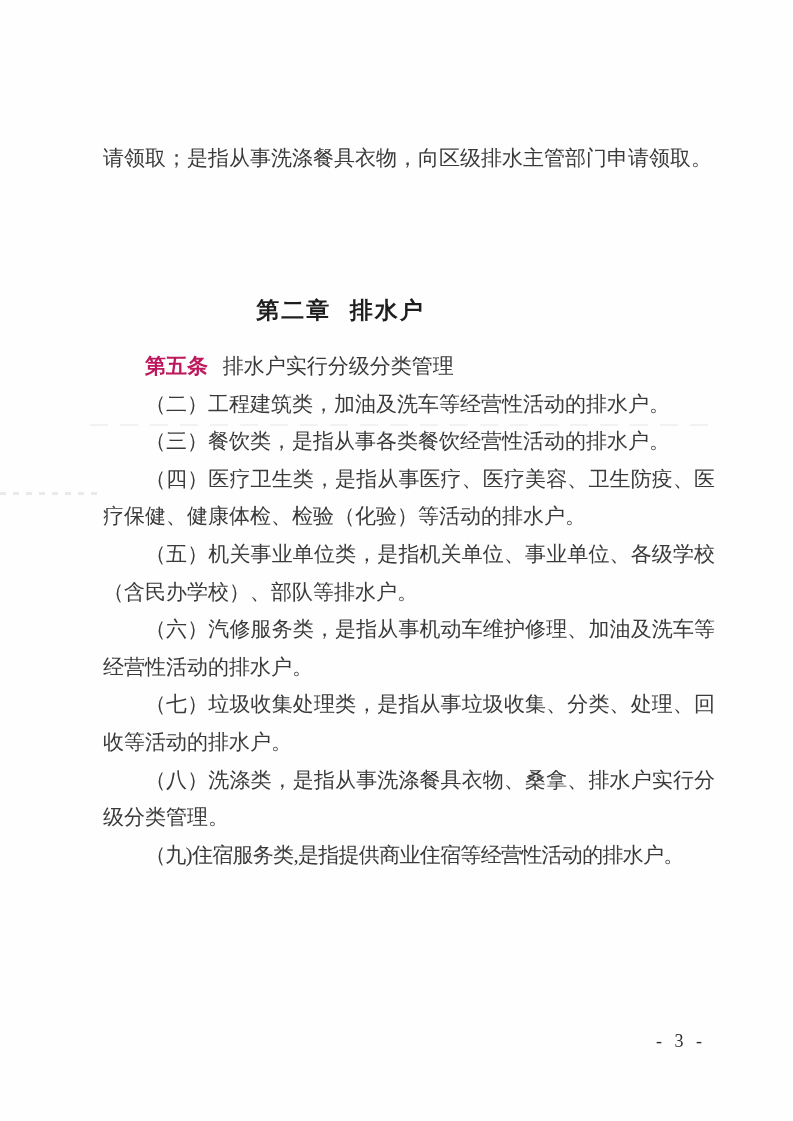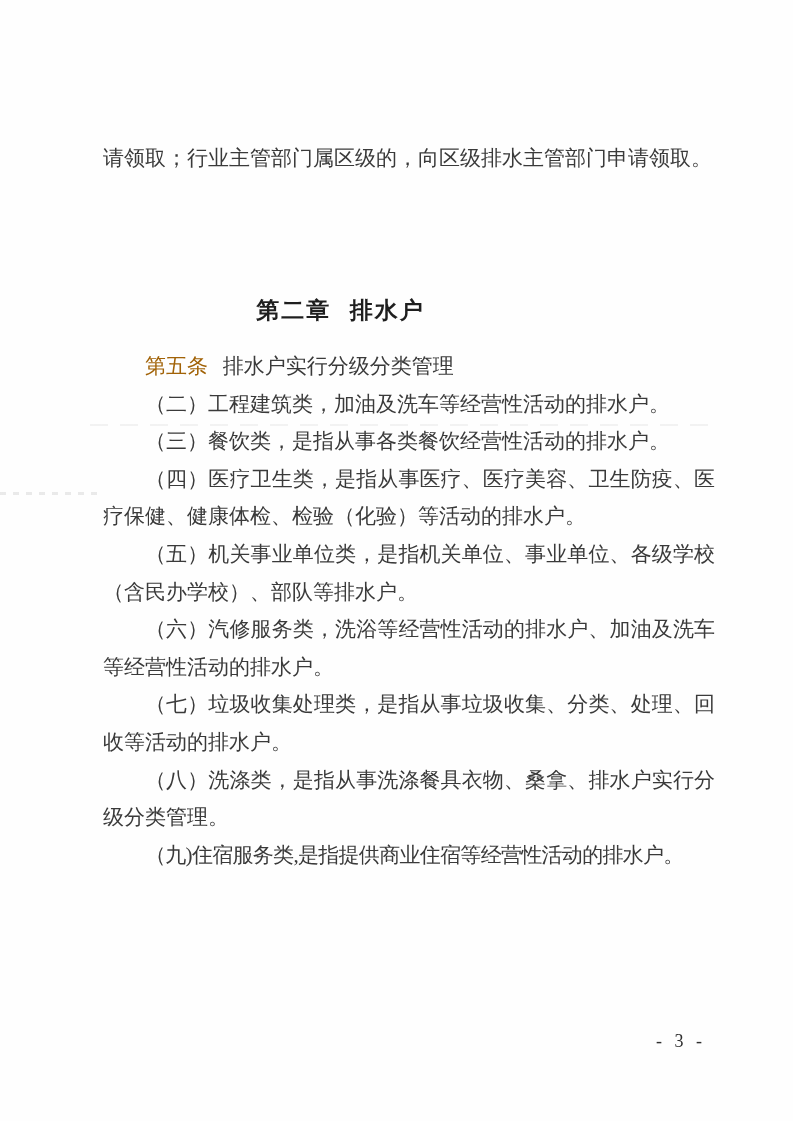--- a/index.html
+++ b/index.html
@@ -59,22 +59,22 @@
     line-height: 44px;
     font-family: "Liberation Sans", "DejaVu Sans", sans-serif;
     font-weight: bold;
     font-size: 23px;
     color: #1e1e1e;
     letter-spacing: 2px;
   }
   .chapter-title-gap { margin-left: 0.8em; }
   .article-number {
     font-family: "Liberation Sans", "DejaVu Sans", sans-serif;
-    font-weight: normal;
-    color: #a16207;
+    font-weight: bold;
+    color: #be185d;
   }
   .article-title-gap { margin-left: 0.7em; }
   .page-number {
     position: absolute;
     top: 1031px;
     right: 87px;
     font-size: 18px;
     line-height: 21px;
     color: #2f2f2f;
     letter-spacing: 4px;
@@ -84,21 +84,21 @@
 </head>
 <body>
 
 <div class="page">
 
   <div class="artifact-2"></div>
   <div class="artifact-1"></div>
 
   <div class="bodytext block-top">
 
-      <p class="para">请领取；行业主管部门属区级的，向区级排水主管部门申请领取。</p>
+      <p class="para">请领取；是指从事洗涤餐具衣物，向区级排水主管部门申请领取。</p>
 
     </div>
 
   <div class="chapter-heading">
     <span>第二章</span><span class="chapter-title-gap">排水户</span>
   </div>
 
   <div class="bodytext block-main">
     <p class="para indent">
       <span class="article-number">第五条</span><span class="article-title-gap">排水户实行分级分类管理</span>
@@ -108,21 +108,21 @@
 
 
         <p class="para indent">（二）工程建筑类，加油及洗车等经营性活动的排水户。</p>
 
         <p class="para indent">（三）餐饮类，是指从事各类餐饮经营性活动的排水户。</p>
 
         <p class="para indent">（四）医疗卫生类，是指从事医疗、医疗美容、卫生防疫、医疗保健、健康体检、检验（化验）等活动的排水户。</p>
 
         <p class="para indent">（五）机关事业单位类，是指机关单位、事业单位、各级学校（含民办学校）、部队等排水户。</p>
 
-        <p class="para indent">（六）汽修服务类，洗浴等经营性活动的排水户、加油及洗车等经营性活动的排水户。</p>
+        <p class="para indent">（六）汽修服务类，是指从事机动车维护修理、加油及洗车等经营性活动的排水户。</p>
 
         <p class="para indent">（七）垃圾收集处理类，是指从事垃圾收集、分类、处理、回收等活动的排水户。</p>
 
         <p class="para indent">（八）洗涤类，是指从事洗涤餐具衣物、桑拿、排水户实行分级分类管理。</p>
 
         <p class="para indent compact">（九)住宿服务类,是指提供商业住宿等经营性活动的排水户。</p>
       </div>
   </div>
 
   <div class="page-number">- 3 -</div>

